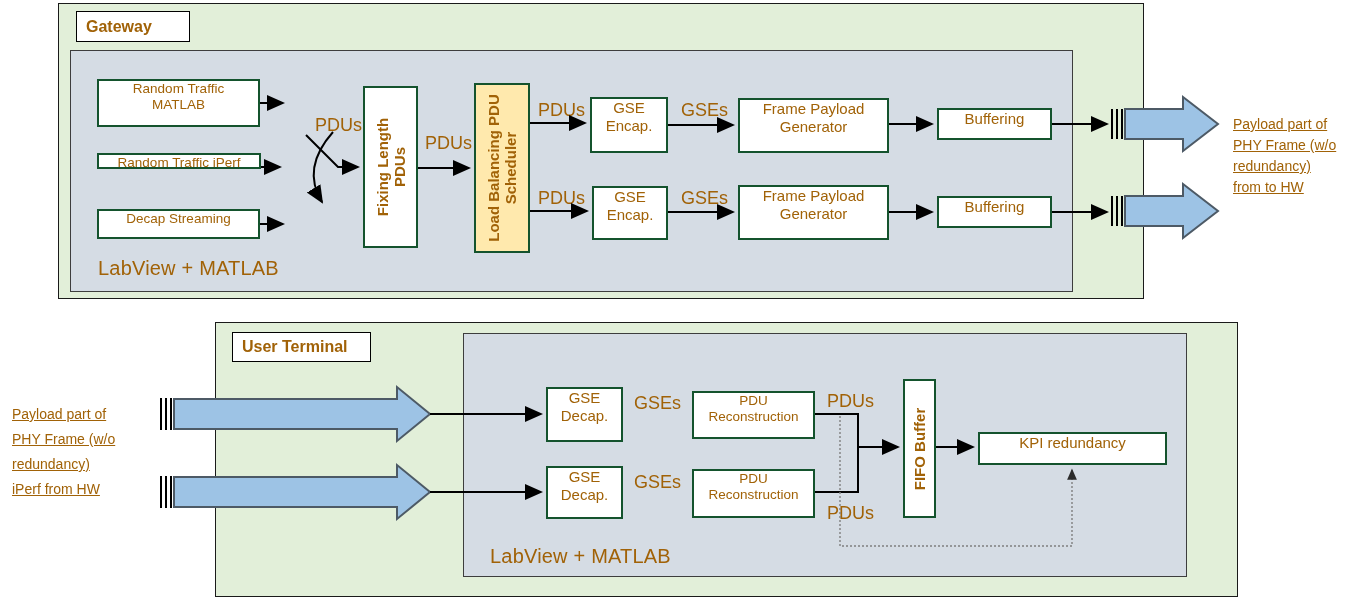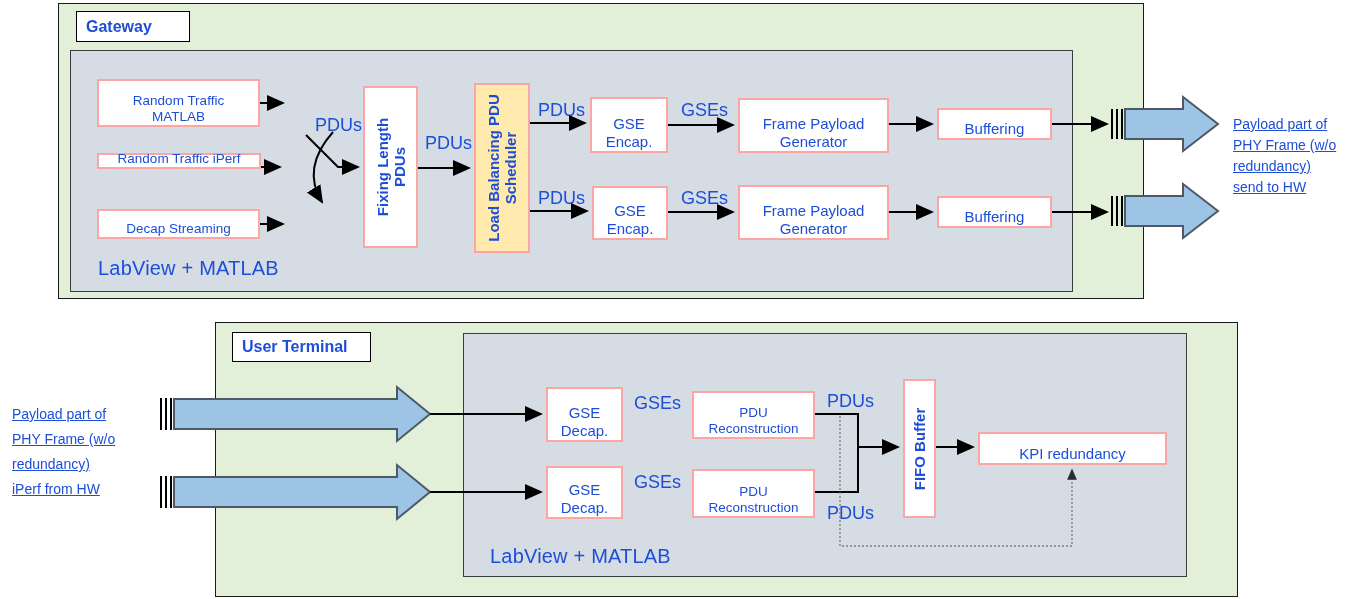--- a/index.html
+++ b/index.html
@@ -1,31 +1,31 @@
 <!DOCTYPE html>
 <html><head>
 <meta charset="utf-8">
 <style>
   html,body { margin:0; padding:0; background:#ffffff; }
   .canvas {
     position:relative; width:1371px; height:599px;
-    font-family:"Liberation Sans", sans-serif; color:#1d4ed8;
+    font-family:"Liberation Sans", sans-serif; color:#a16207;
     background:#ffffff; overflow:hidden;
   }
   .panel { position:absolute; box-sizing:border-box; }
   .panel.green { background:#e2efd9; border:1.6px solid #1a1a1a; }
   .panel.blue  { background:#d5dce4; border:1.4px solid #3d3d3d; }
   .label-box {
     position:absolute; box-sizing:border-box; background:#ffffff;
     border:1.6px solid #000; display:flex; align-items:center;
     font-weight:bold; font-size:16px; padding-left:9px;
   }
   .node {
     position:absolute; box-sizing:border-box; background:#ffffff;
-    border:2px solid #fca5a5; display:flex; align-items:flex-end; justify-content:center;
+    border:2px solid #14532d; display:flex; align-items:flex-start; justify-content:center;
     text-align:center; line-height:1.2;
   }
   .node span { display:block; }
   .f13 { font-size:13.5px; }
   .f15 { font-size:15px; }
   .vbox { background:#ffffff; }
   .vbox .vtext {
     position:absolute; left:50%; top:50%;
     transform:translate(-50%,-50%) rotate(-90deg);
     text-align:center; font-weight:bold; font-size:15px; line-height:1.15;
@@ -96,21 +96,21 @@
   <div class="flow-label" style="left:425px;top:133px">PDUs</div>
   <div class="flow-label" style="left:538px;top:100px">PDUs</div>
   <div class="flow-label" style="left:538px;top:188px">PDUs</div>
   <div class="flow-label" style="left:681px;top:100px">GSEs</div>
   <div class="flow-label" style="left:681px;top:188px">GSEs</div>
 
   <div class="textblock lh21" style="left:1233px;top:114px">
     <div>Payload part of</div>
     <div>PHY Frame (w/o</div>
     <div>redundancy)</div>
-    <div>send to HW</div>
+    <div>from to HW</div>
   </div>
 
   <div class="panel green" style="left:215px;top:322px;width:1023px;height:275px"></div>
   <div class="panel blue" style="left:463px;top:333px;width:724px;height:244px"></div>
   <div class="label-box" style="left:232px;top:332px;width:139px;height:30px">
     <span>User Terminal</span>
   </div>
   <div class="platform" style="left:490px;top:545px">LabView + MATLAB</div>
 
   <div class="textblock lh25" style="left:12px;top:402px">

